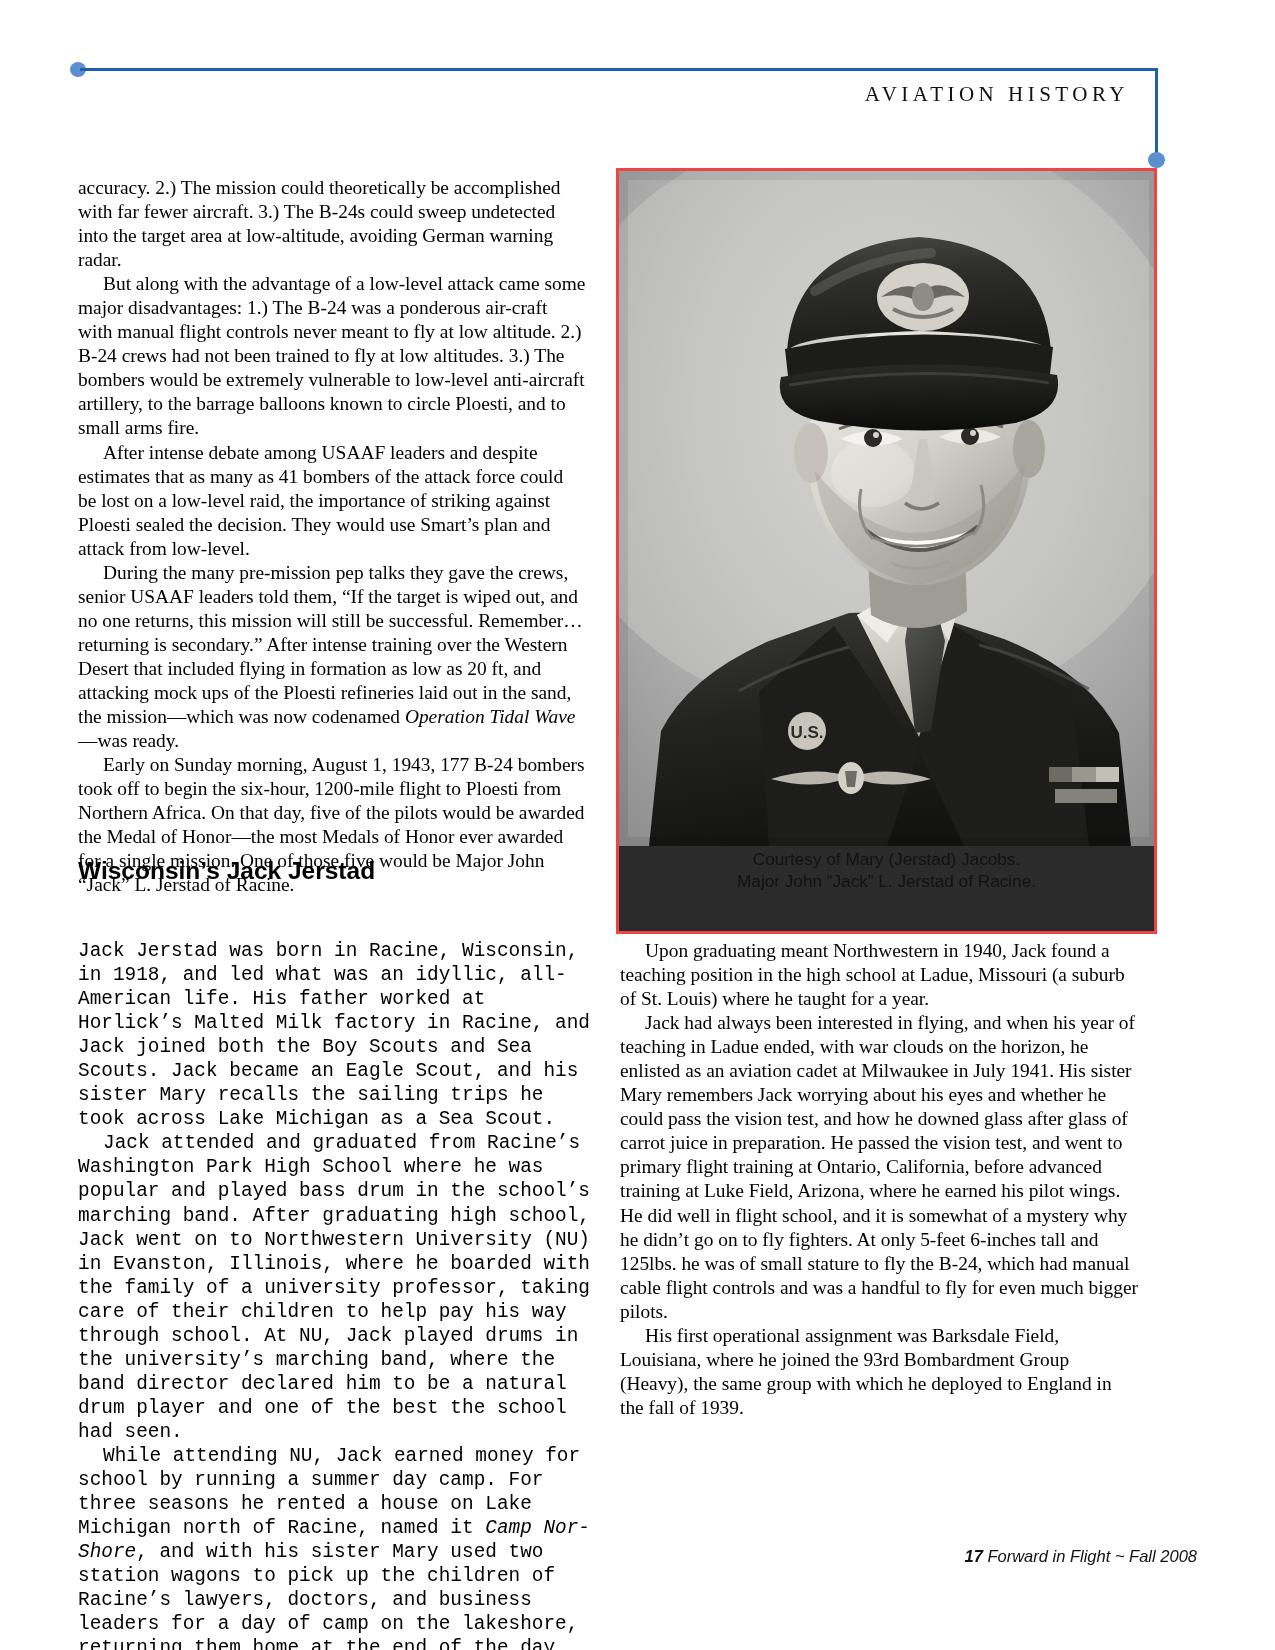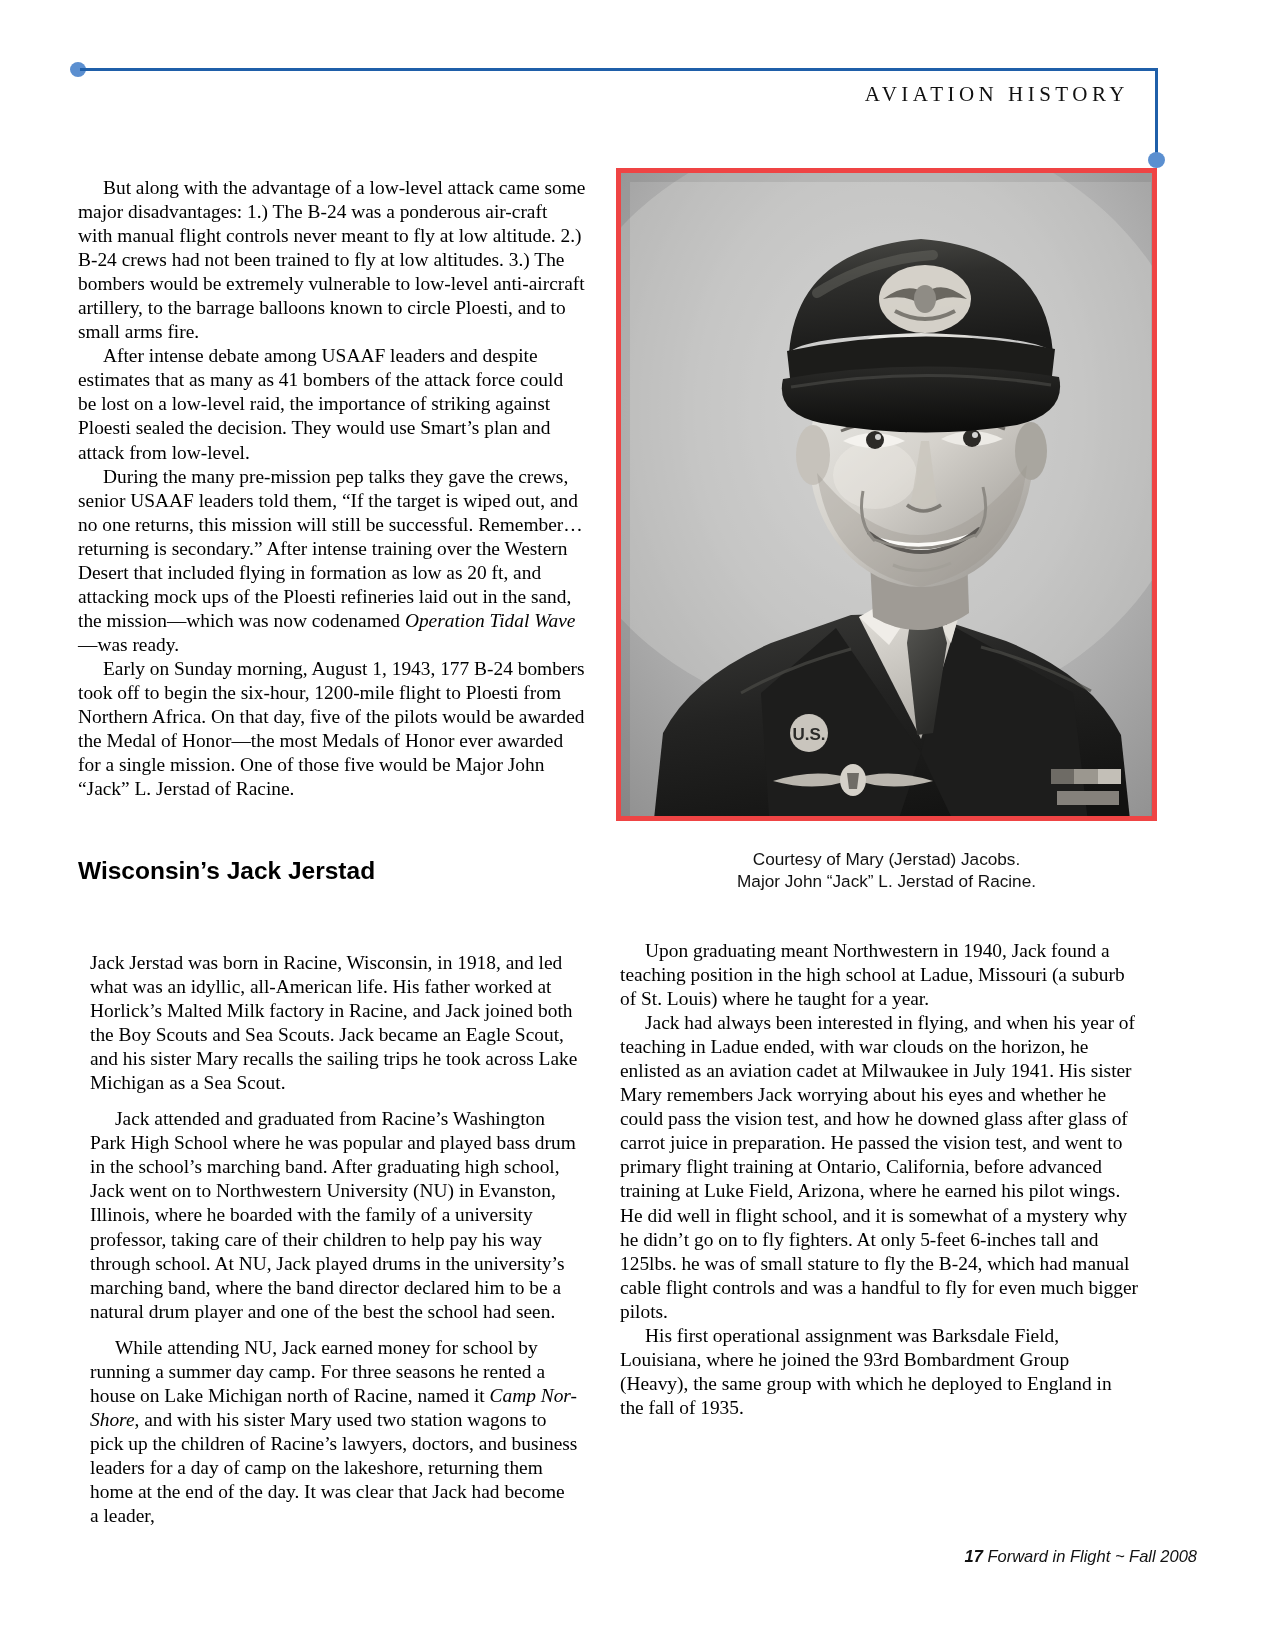--- a/index.html
+++ b/index.html
@@ -81,22 +81,22 @@
   .col-left-top p.noindent {
     text-indent: 0;
   }
 
   
   .photo-frame {
     position: absolute;
     left: 616px;
     top: 168px;
     width: 541px;
-    height: 653px;
-    border: 5px solid #ef4444;
+    height: 766px;
+    border: 3px solid #ef4444;
     box-sizing: border-box;
     overflow: hidden;
     background: #2b2b2b;
   }
   .photo-frame svg { display: block; }
 
   .photo-caption {
     position: absolute;
     left: 616px;
     top: 849px;
@@ -123,22 +123,23 @@
 
   .col-left-bottom {
     position: absolute;
     left: 78px;
     top: 939px;
     width: 512px;
     font-size: 19.4px;
     line-height: 24.05px;
   }
   .col-left-bottom p {
-    margin: 12px;
+    margin: 0;
     text-indent: 25px;
+    font-family: Liberation Mono, monospace;
   }
   .col-left-bottom p.noindent {
     text-indent: 0;
   }
 
   .col-right-bottom {
     position: absolute;
     left: 620px;
     top: 939px;
     width: 518px;
@@ -175,20 +176,21 @@
 <body>
 
 <div class="header-rule-left-dot"></div>
 <div class="header-rule"></div>
 <div class="header-rule-vert"></div>
 <div class="header-rule-bottom-dot"></div>
 
 <div class="section-kicker">AVIATION HISTORY</div>
 
 <div class="col-left-top">
+  <p class="noindent">accuracy. 2.) The mission could theoretically be accomplished with far fewer aircraft. 3.) The B-24s could sweep undetected into the target area at low-altitude, avoiding German warning radar.</p>
   <p>But along with the advantage of a low-level attack came some major disadvantages:  1.) The B-24 was a ponderous air-craft with manual flight controls never meant to fly at low altitude. 2.) B-24 crews had not been trained to fly at low altitudes. 3.) The bombers would be extremely vulnerable to low-level anti-aircraft artillery, to the barrage balloons known to circle Ploesti, and to small arms fire.</p>
   <p>After intense debate among USAAF leaders and despite estimates that as many as 41 bombers of the attack force could be lost on a low-level raid, the importance of striking against Ploesti sealed the decision. They would use Smart’s plan and attack from low-level.</p>
   <p><span>During the many pre-mission pep talks they gave the crews, senior USAAF leaders told them, “If the target is wiped out, and no one returns, this mission will still be successful. Remember…returning is secondary.” After intense training over the Western Desert that included flying in formation as low as 20 ft, and attacking mock ups of the Ploesti refineries laid out in the sand, the mission—which was now codenamed </span><em>Operation Tidal Wave</em><span>—was ready.</span></p>
   <p>Early on Sunday morning, August 1, 1943, 177 B-24 bombers took off to begin the six-hour, 1200-mile flight to Ploesti from Northern Africa.  On that day, five of the pilots would be awarded the Medal of Honor—the most Medals of Honor ever awarded for a single mission. One of those five would be Major John “Jack” L. Jerstad of Racine.</p>
 </div>
 
 <div class="photo-frame">
   <svg width="539" height="675" viewBox="0 0 539 675" xmlns="http://www.w3.org/2000/svg">
     <defs>
       <radialGradient id="bgGrad" cx="50%" cy="35%" r="80%">
@@ -326,19 +328,19 @@
 
 <div class="col-left-bottom">
   <p class="noindent">Jack Jerstad was born in Racine, Wisconsin,  in 1918, and led what was an idyllic, all-American life. His father worked at Horlick’s Malted Milk factory in Racine, and Jack joined both the Boy Scouts and Sea Scouts. Jack became an Eagle Scout, and his sister Mary recalls the sailing trips he took across Lake Michigan as a Sea Scout.</p>
   <p>Jack attended and graduated from Racine’s Washington Park High School where he was popular and played bass drum in the school’s marching band. After graduating high school, Jack went on to Northwestern University (NU) in Evanston, Illinois, where he boarded with the family of a university professor, taking care of their children to help pay his way through school. At NU, Jack played drums in the university’s marching band, where the band director declared him to be a natural drum player and one of the best the school had seen.</p>
   <p><span>While attending NU, Jack earned money for school by running a summer day camp. For three seasons he rented a house on Lake Michigan north of Racine, named it </span><em>Camp Nor-Shore</em><span>, and with his sister Mary used two station wagons to pick up the children of Racine’s lawyers, doctors, and business leaders for a  day of camp on the lakeshore, returning them home at the end of the day. It was clear that Jack had become a leader,</span></p>
 </div>
 
 <div class="col-right-bottom">
   <p>Upon graduating meant Northwestern in 1940, Jack found a teaching position in the high school at Ladue, Missouri (a suburb of St. Louis) where he taught for a year.</p>
   <p>Jack had always been interested in flying, and when his year of teaching in Ladue ended, with war clouds on the horizon, he enlisted as an aviation cadet at Milwaukee in July 1941. His sister Mary remembers Jack worrying about his eyes and whether he could pass the vision test, and how he downed glass after glass of carrot juice in preparation. He passed the vision test, and went to primary flight training at Ontario, California, before advanced training at Luke Field, Arizona, where he earned his pilot wings. He did well in flight school, and it is somewhat of a mystery why he didn’t go on to fly fighters. At only 5-feet 6-inches tall and 125lbs. he was of small stature to fly the B-24, which had manual cable flight controls and was a handful to fly for even much bigger pilots.</p>
-  <p>His first operational assignment was Barksdale Field, Louisiana, where he joined the 93rd Bombardment Group (Heavy), the same group with which he deployed to England in the fall of 1935.</p>
+  <p>His first operational assignment was Barksdale Field, Louisiana, where he joined the 93rd Bombardment Group (Heavy), the same group with which he deployed to England in the fall of 1939.</p>
 </div>
 
 <div class="footer">
   <span class="pageno">17</span>
   <span>Forward in Flight ~ Fall 2008</span>
 </div>
 
 </body></html>

